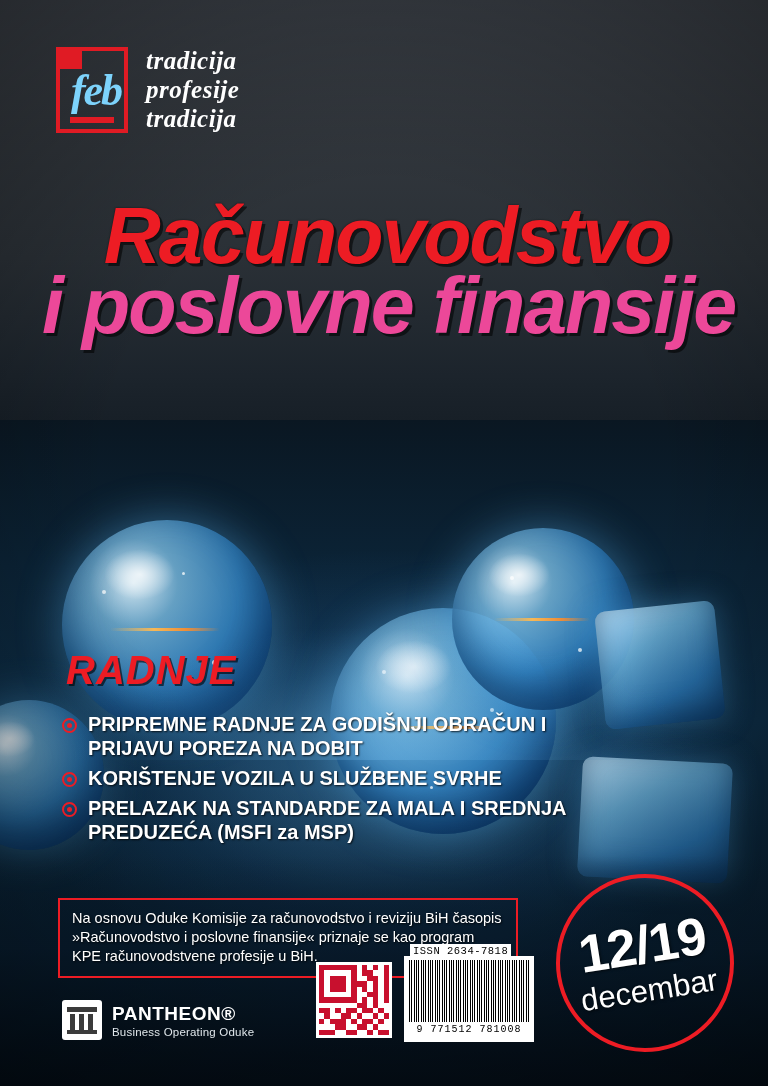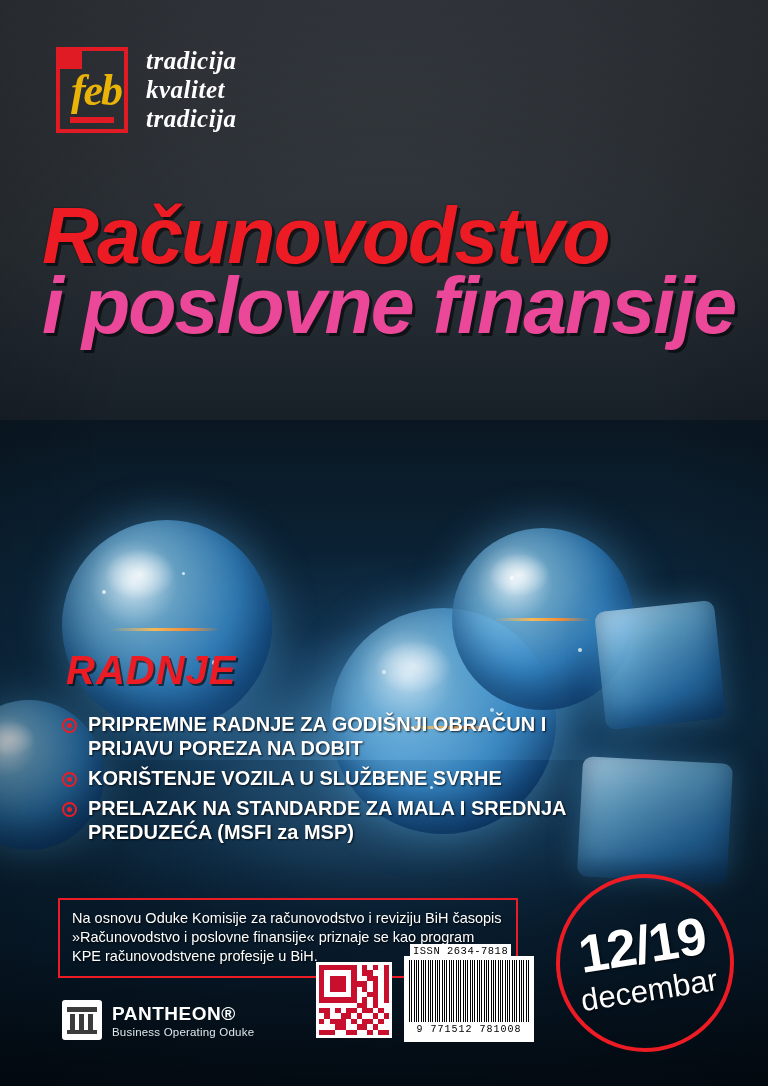--- a/index.html
+++ b/index.html
@@ -103,21 +103,21 @@
     position: absolute;
     left: -4px; top: -4px;
     width: 26px; height: 22px;
     background: #e01b24;
   }
   .logo-mark .feb {
     position: absolute;
     left: 0; top: 16px;
     width: 72px;
     text-align: center;
-    color: #eab308;
+    color: #7dd3fc;
     font-family: "Liberation Serif", serif;
     font-weight: bold;
     font-style: italic;
     font-size: 44px;
     letter-spacing: -2px;
     line-height: 48px;
   }
   .logo-mark .bar-bottom {
     position: absolute;
     left: 10px; bottom: 6px;
@@ -143,20 +143,21 @@
   .title-1 {
     color: #ed1c24;
     font-family: "Liberation Sans", sans-serif;
     font-weight: bold;
     font-style: italic;
     font-size: 79px;
     line-height: 80px;
     letter-spacing: -2px;
     text-shadow: 3px 3px 0 rgba(0,0,0,0.55), 0 0 2px rgba(0,0,0,0.6);
     white-space: nowrap;
+    text-align: center;
   }
   .title-2 {
     color: #ec4899;
     font-family: "Liberation Sans", sans-serif;
     font-weight: bold;
     font-style: italic;
     font-size: 79px;
     line-height: 84px;
     letter-spacing: -2px;
     text-shadow: 3px 3px 0 rgba(0,0,0,0.55);
@@ -395,21 +396,21 @@
   <div class="vignette"></div>
 
   <div class="logo-wrap">
     <div class="logo-mark">
       <div class="bar-top"></div>
       <div class="feb">feb</div>
       <div class="bar-bottom"></div>
     </div>
     <div class="slogan">
       <div>tradicija</div>
-      <div>kvalitet</div>
+      <div>profesije</div>
       <div>tradicija</div>
     </div>
   </div>
 
   <div class="masthead">
     <div class="title-1">Računovodstvo</div>
     <div class="title-2">i poslovne finansije</div>
   </div>
 
   <div class="seminar-title">RADNJE</div>

